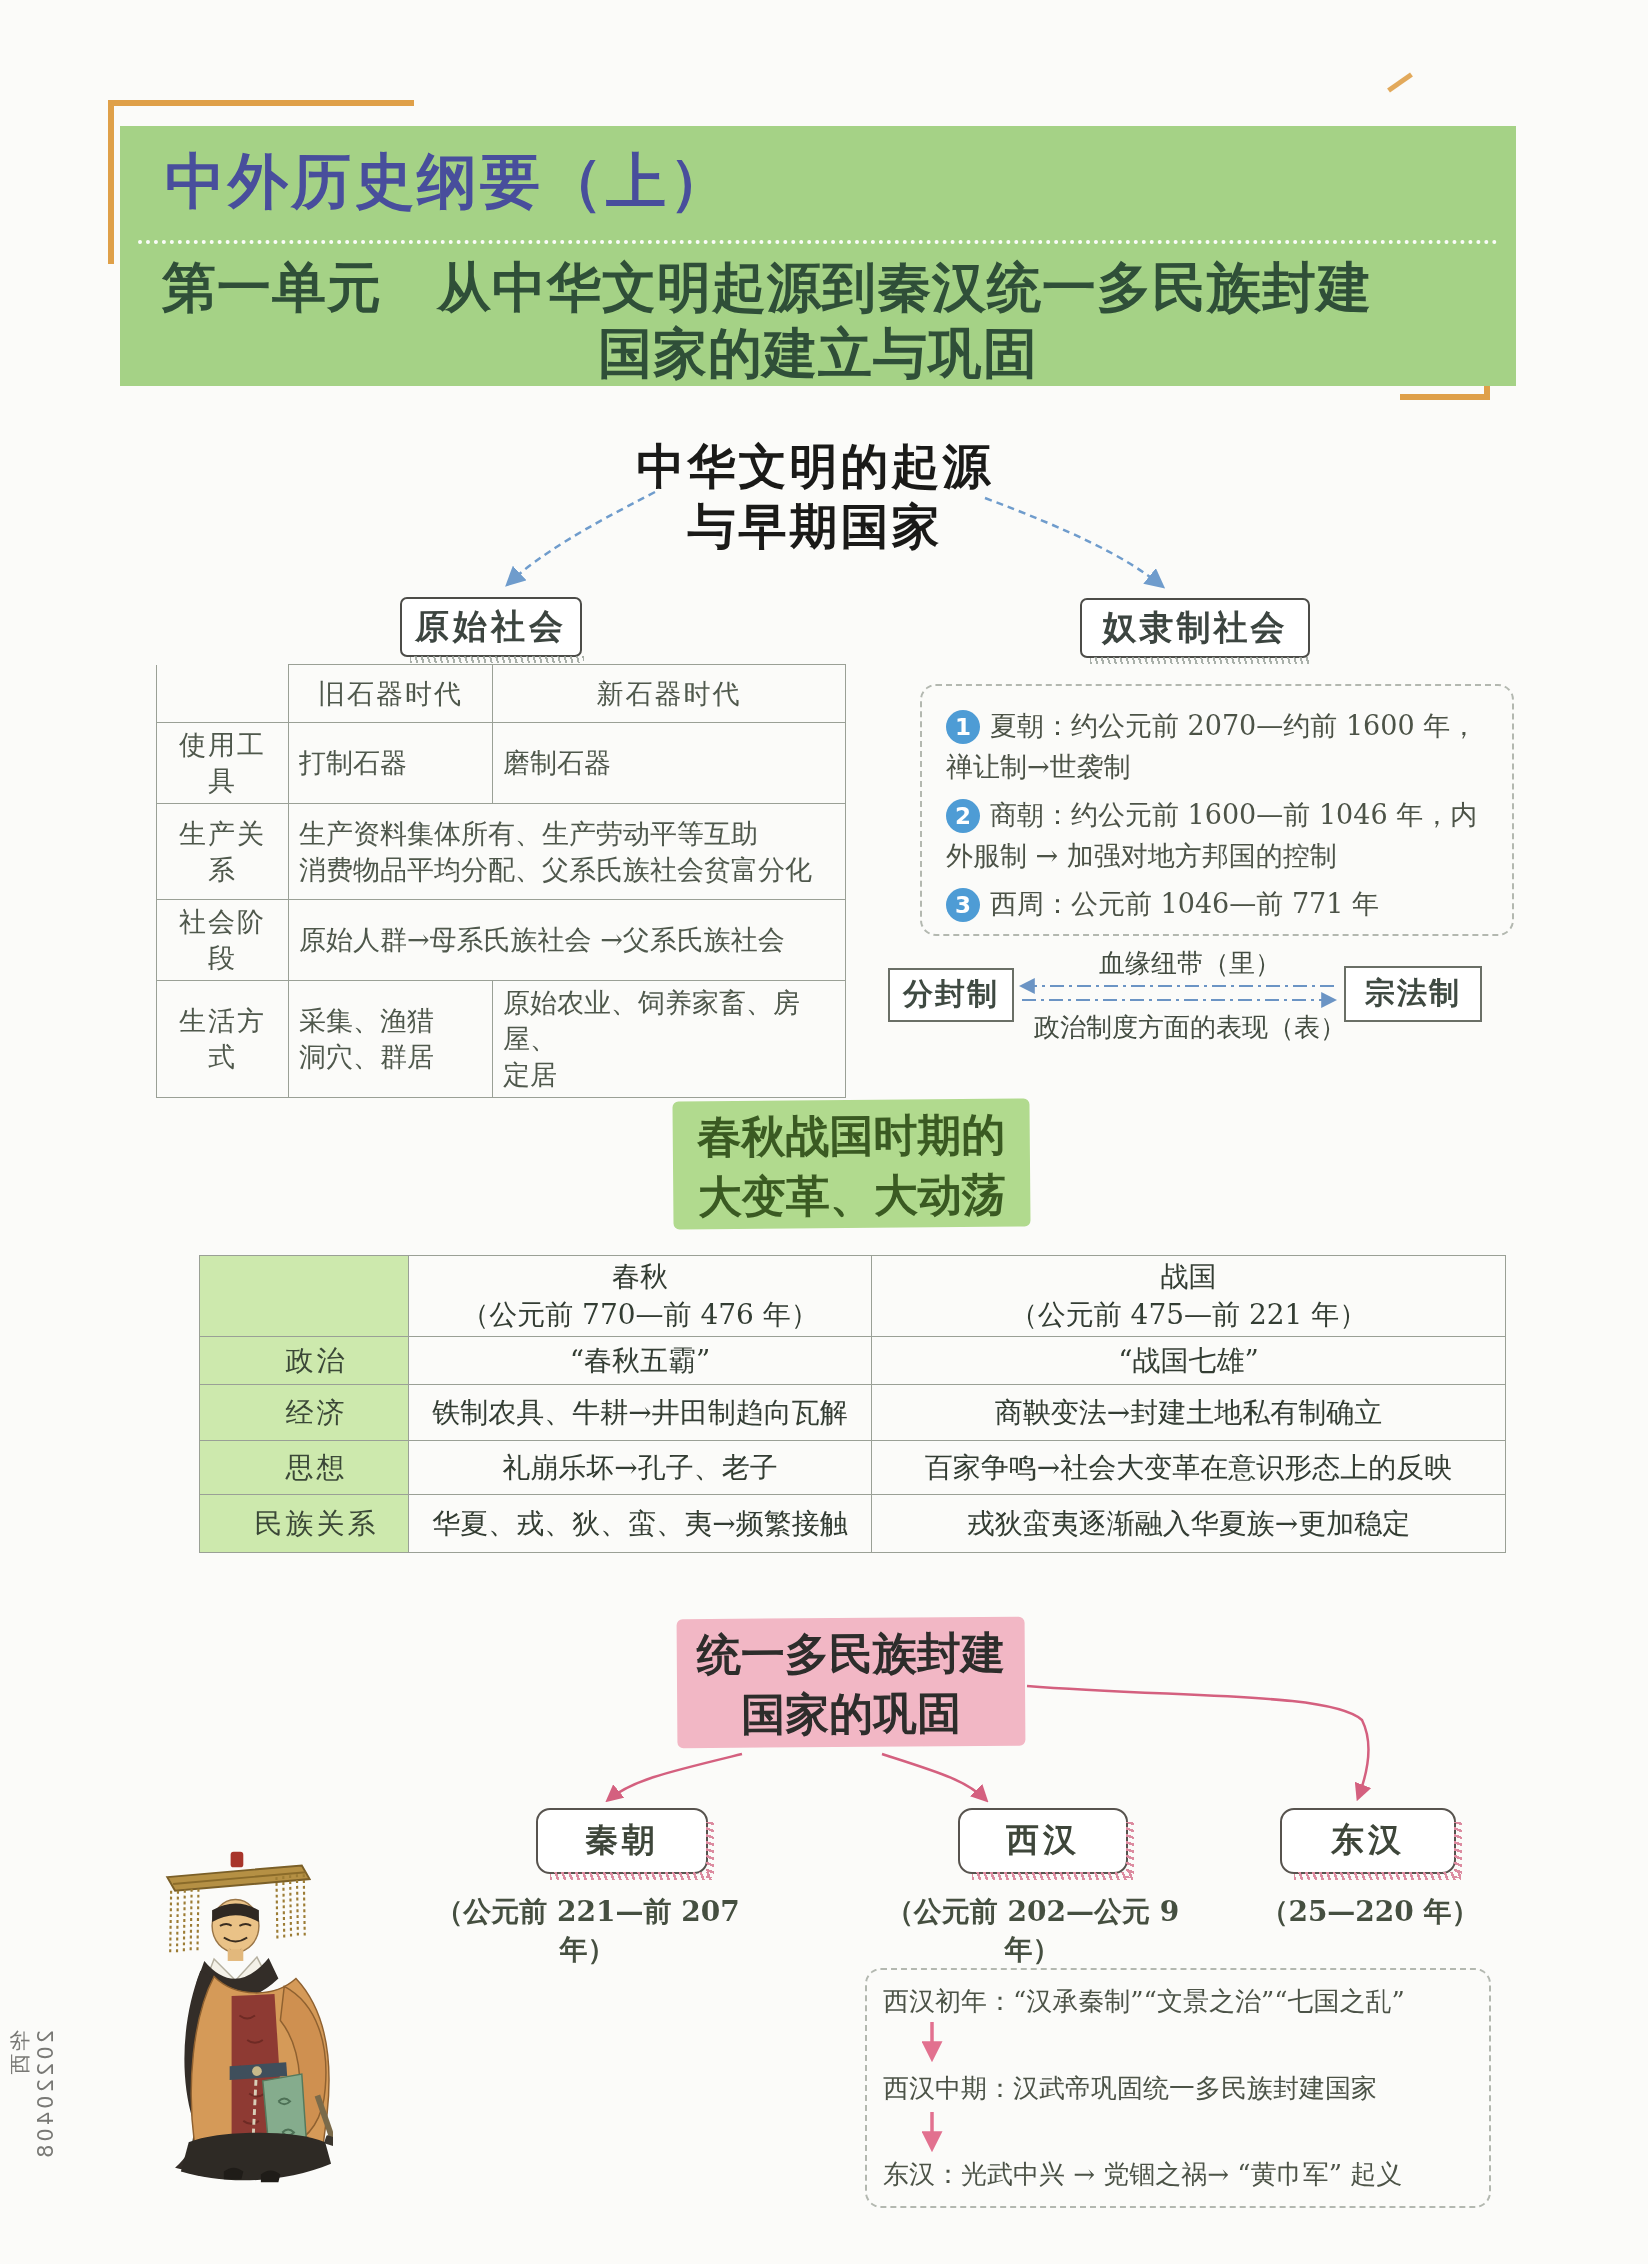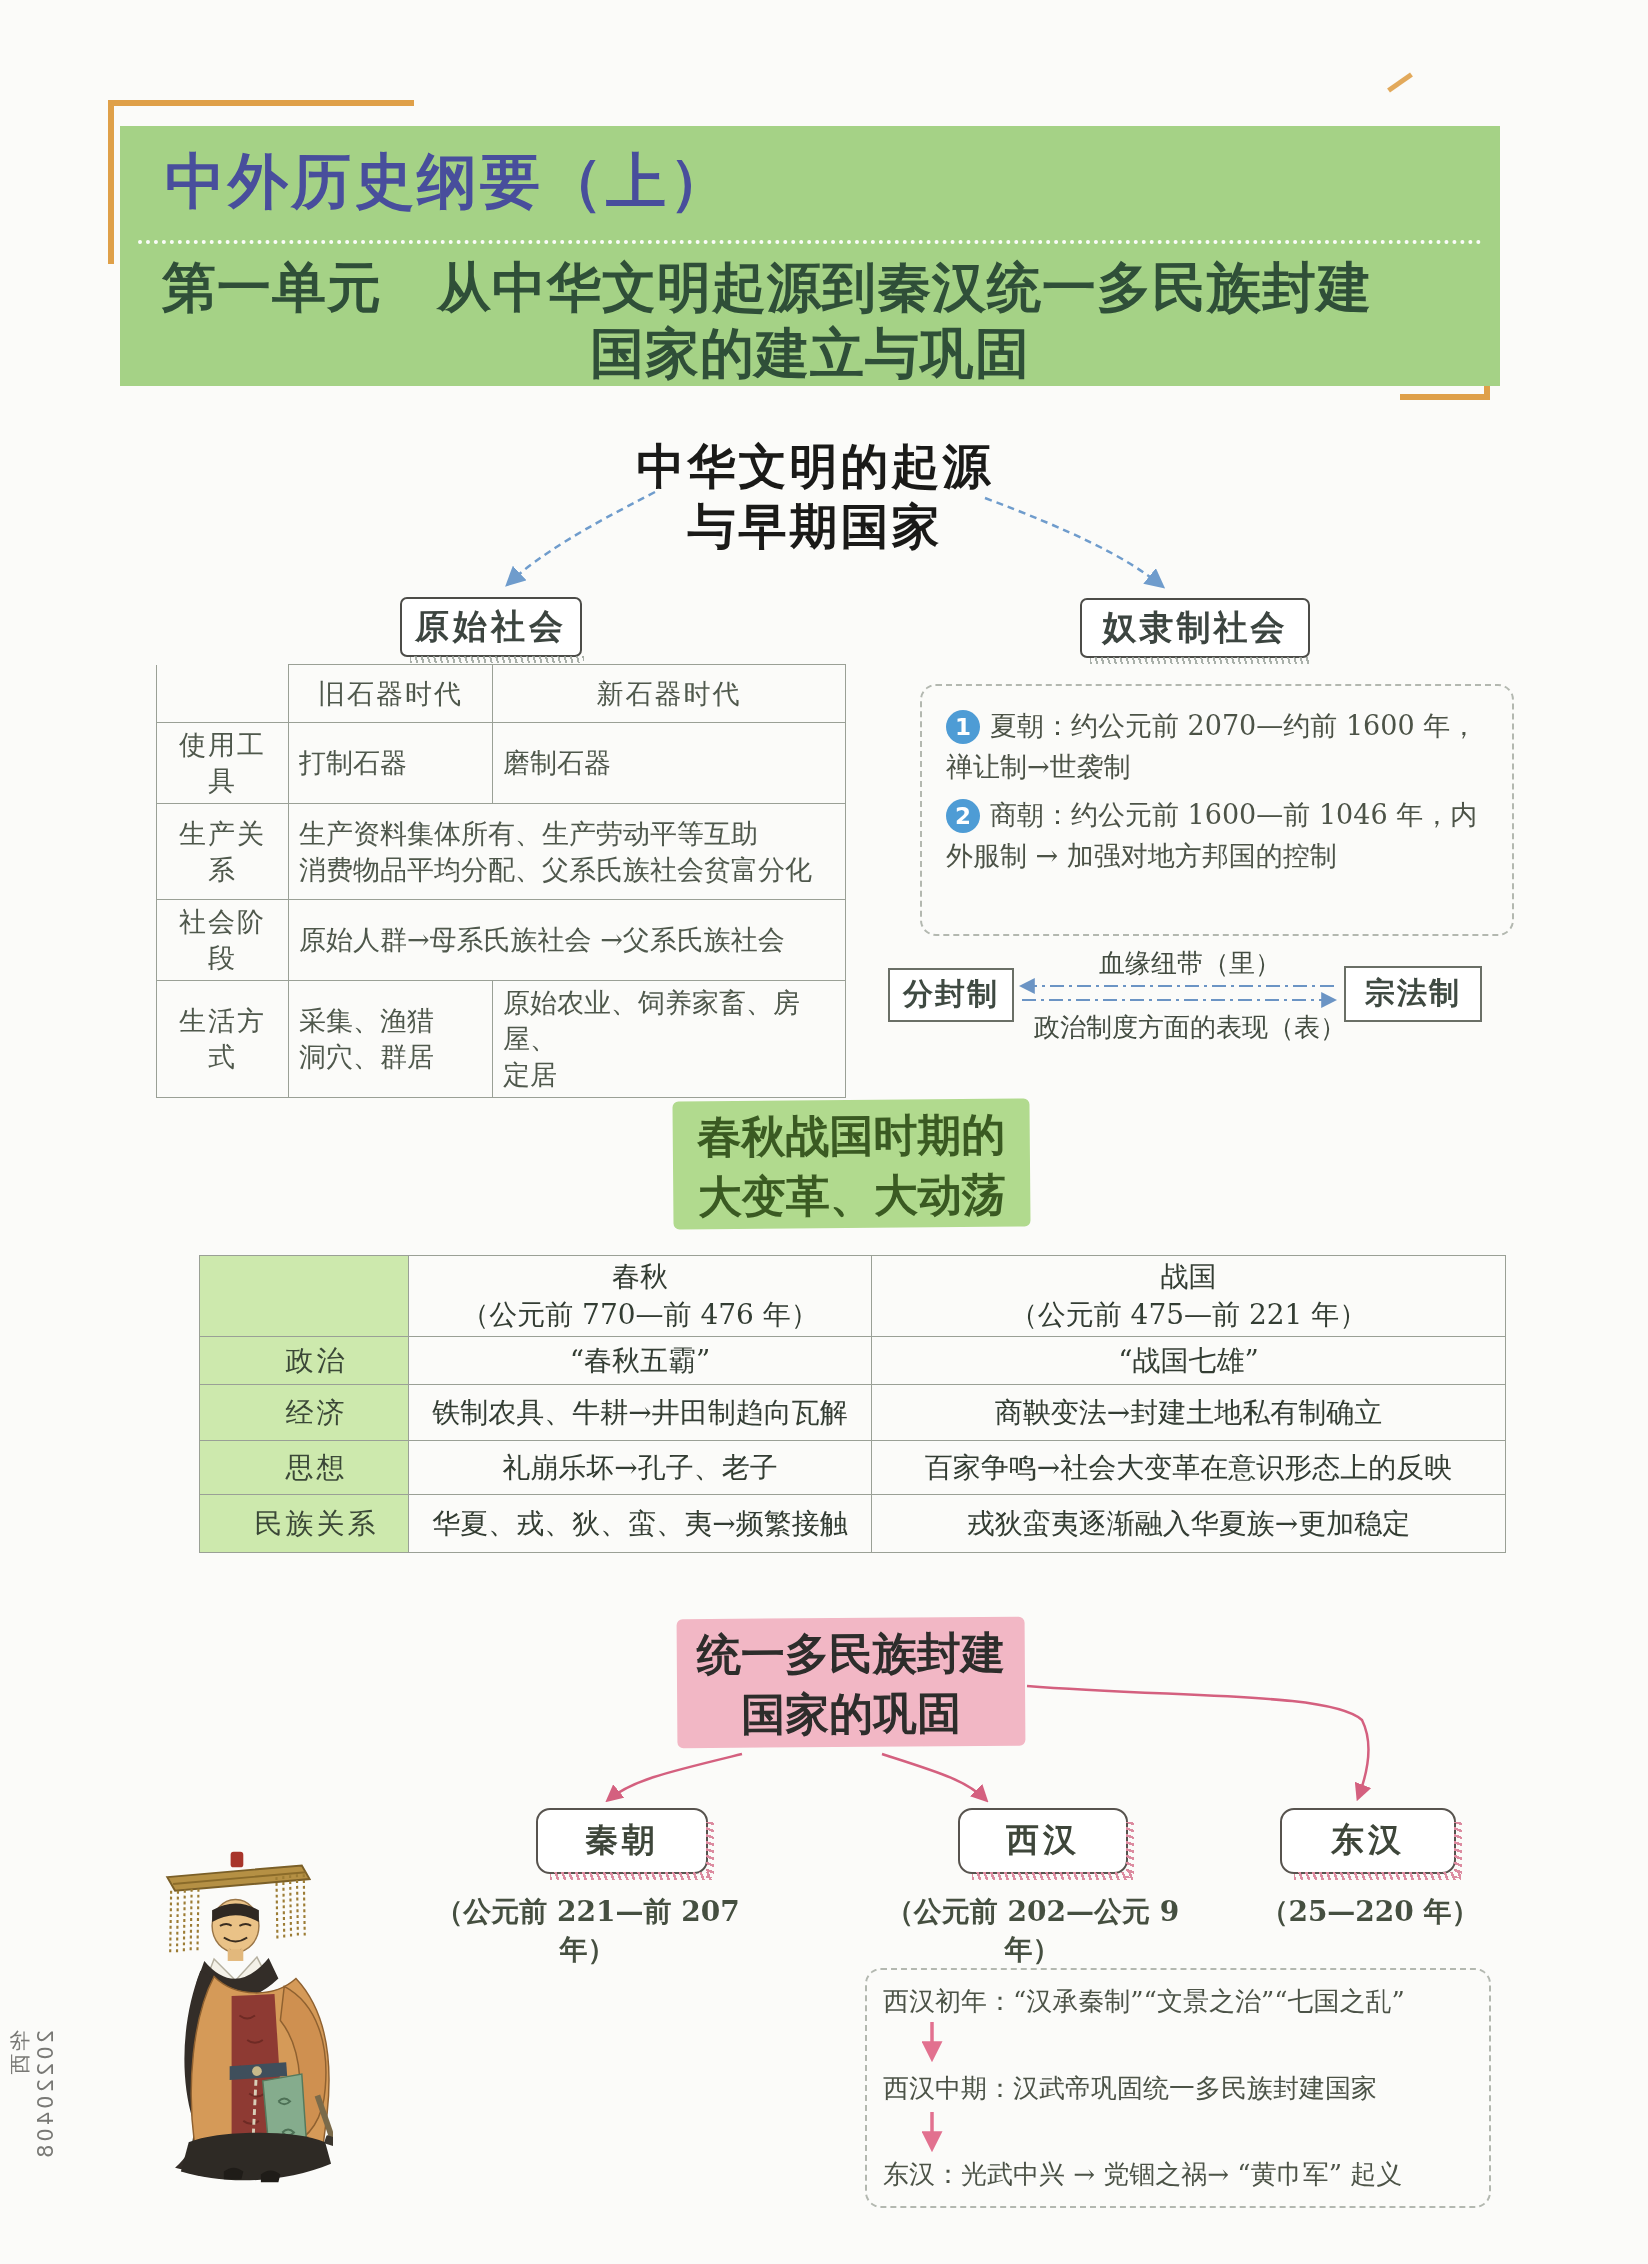--- a/index.html
+++ b/index.html
@@ -6,21 +6,21 @@
   #page{position:relative;width:1648px;height:2264px;background:#fbfbf9;overflow:hidden;
         font-family:"DejaVu Sans",sans-serif;}
   .abs{position:absolute;}
 
   
   .tl-bracket{left:108px;top:100px;width:300px;height:158px;
     border-left:6px solid #dfa049;border-top:6px solid #dfa049;}
   .br-bracket{left:1400px;top:220px;width:84px;height:174px;
     border-right:6px solid #dfa049;border-bottom:6px solid #dfa049;}
   .tr-tick{left:1386px;top:80px;width:28px;height:5px;background:#dfa049;transform:rotate(-35deg);opacity:.9;}
-  .title-block{left:120px;top:126px;width:1380px;height:260px;background:#a5d286;}
+  .title-block{left:120px;top:126px;width:1380px;height:260px;background:#a5d286;padding-left:16px;}
   .book-title{position:absolute;left:45px;top:16px;font-size:60px;font-weight:700;
     color:#484e9c;letter-spacing:3px;}
   .title-sep{position:absolute;left:18px;right:18px;top:114px;border-top:4px dotted #ffffff;opacity:.95;}
   .unit-line1{position:absolute;left:42px;top:126px;width:1290px;font-size:54px;font-weight:700;
     color:#2f4f38;letter-spacing:1px;white-space:nowrap;}
   .unit-line2{position:absolute;left:0;top:192px;width:100%;text-align:center;font-size:54px;
     font-weight:700;color:#2f4f38;letter-spacing:1px;}
 
   
   .sec-head{font-weight:700;text-align:center;}
@@ -153,20 +153,23 @@
     </tr>
   </tbody>
     </table>
 
   <div class="abs dashed-panel slave-panel">
     <div class="slave-item">
       <span class="num-badge">1</span><span>夏朝：约公元前 2070—约前 1600 年，禅让制→世袭制</span>
     </div>
     <div class="slave-item">
       <span class="num-badge">2</span><span>商朝：约公元前 1600—前 1046 年，内外服制 → 加强对地方邦国的控制</span>
+    </div>
+    <div class="slave-item">
+      <span class="num-badge">3</span><span>西周：公元前 1046—前 771 年</span>
     </div>
   </div>
 
   <div class="abs rel-label rel-top">血缘纽带（里）</div>
   <div class="abs inst-box fengjian">分封制</div>
   <div class="abs inst-box zongfa">宗法制</div>
   <div class="abs rel-label rel-bot">政治制度方面的表现（表）</div>
 
   <div class="abs sec-head sec2-head">
     <div>春秋战国时期的</div>

